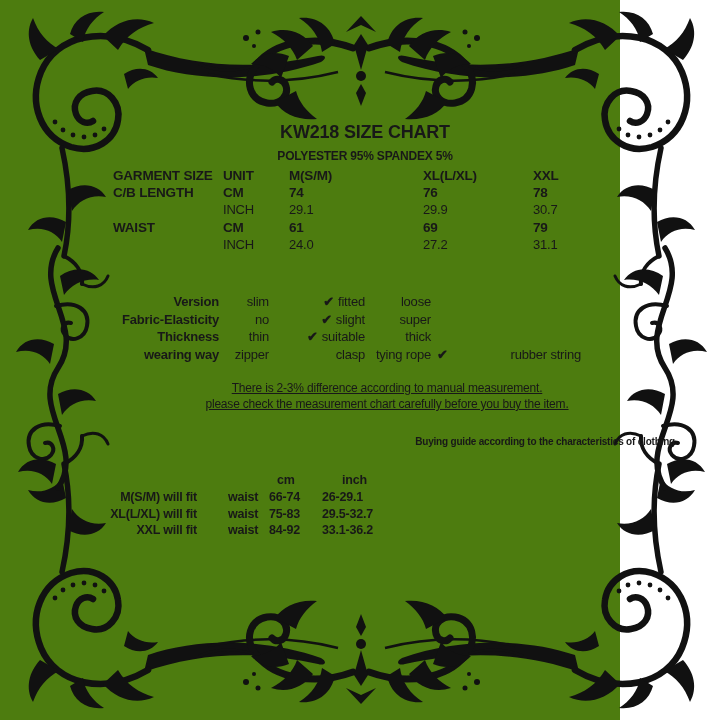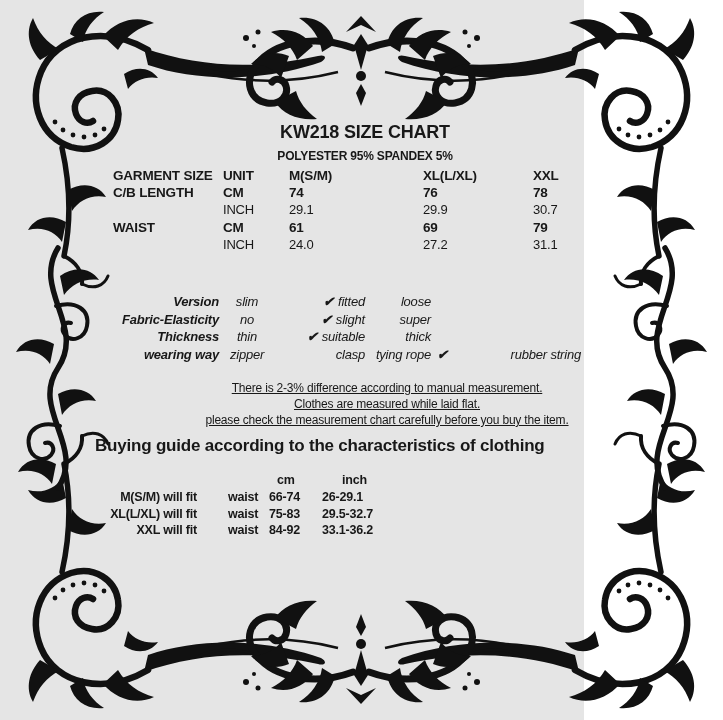--- a/index.html
+++ b/index.html
@@ -1,46 +1,46 @@
 <!DOCTYPE html>
 <html><head>
 <meta charset="utf-8">
 <style>
   html,body{margin:0;padding:0;}
   body{width:723px;height:720px;background:#ffffff;overflow:hidden;
        font-family:"Liberation Sans", sans-serif; color:#181818;}
-  .page{position:relative;width:584px;height:720px;background:#e5e5e5;}
+  .page{position:relative;width:584px;height:720px;background:#4d7c0f;padding-left:36px;}
   .border-svg{position:absolute;left:0;top:0;width:723px;height:720px;pointer-events:none;}
   .content{position:absolute;left:95px;top:0;width:540px;height:720px;}
 
   .blk{position:absolute;letter-spacing:-0.2px;white-space:nowrap;}
   .title{top:122px;left:0;width:540px;text-align:center;font-size:18px;font-weight:700;}
   .subtitle{top:149px;left:0;width:540px;text-align:center;font-size:12px;font-weight:700;}
 
   
   .size-table{top:167px;left:18px;display:grid;grid-template-columns:110px 66px 134px 110px 140px;
               font-size:13.5px;line-height:17.2px;}
   .size-table .c{text-align:left;}
   .size-table .l{text-align:left;}
   .size-table .b{font-weight:700;}
   .size-table .r{font-weight:400;font-size:13px;}
 
   
   .features{top:293px;left:0;display:grid;
             grid-template-columns:124px 44px 90px 60px 18px 120px;column-gap:6px;
-            font-size:13px;line-height:17.5px;font-style:italic;}
+            font-size:13px;line-height:17.5px;}
   .features .lab{font-weight:700;text-align:right;}
-  .features .o1{text-align:center;}
+  .features .o1{text-align:right;}
   .features .o2,.features .o3,.features .o5{text-align:right;}
   .check{font-weight:700;margin-right:4px;}
   .check.spacer{visibility:hidden;}
 
   .notes{top:380px;left:0;width:584px;text-align:center;font-size:12px;line-height:16px;
          white-space:normal;text-decoration:underline;}
-  .guide-title{top:436px;left:0;width:580px;text-align:left;font-size:17px;font-weight:700;}
+  .guide-title{top:436px;left:0;width:580px;text-align:right;font-size:10px;font-weight:700;}
 
   
   .fit-table{top:472px;left:0;display:grid;
              grid-template-columns:102px 31px 38px 3px 50px 3px 80px;
              font-size:12.5px;font-weight:700;line-height:16.8px;}
   .fit-table .lab{text-align:right;}
   .fit-table .part{text-align:left;}
   .fit-table .cmh{padding-left:8px;}
   .fit-table .inh{padding-left:20px;}
 </style>
@@ -175,21 +175,20 @@
       <div class="lab">wearing way</div>
       <div class="o1">zipper</div>
       <div class="o2"><span class="check spacer">✔</span><span>clasp</span></div>
       <div class="o3">tying rope</div>
       <div class="o4" style="font-weight:700;">✔</div>
       <div class="o5">rubber string</div>
     </div>
 
     <div class="blk notes">
       <div>There is 2-3% difference according to manual measurement.</div>
-      <div>Clothes are measured while laid flat.</div>
       <div>please check the measurement chart carefully before you buy the item.</div>
     </div>
 
     <div class="blk guide-title">Buying guide according to the characteristics of clothing</div>
 
     <div class="blk fit-table">
       <div></div>
         <div></div>
       <div></div>
         <div></div>

